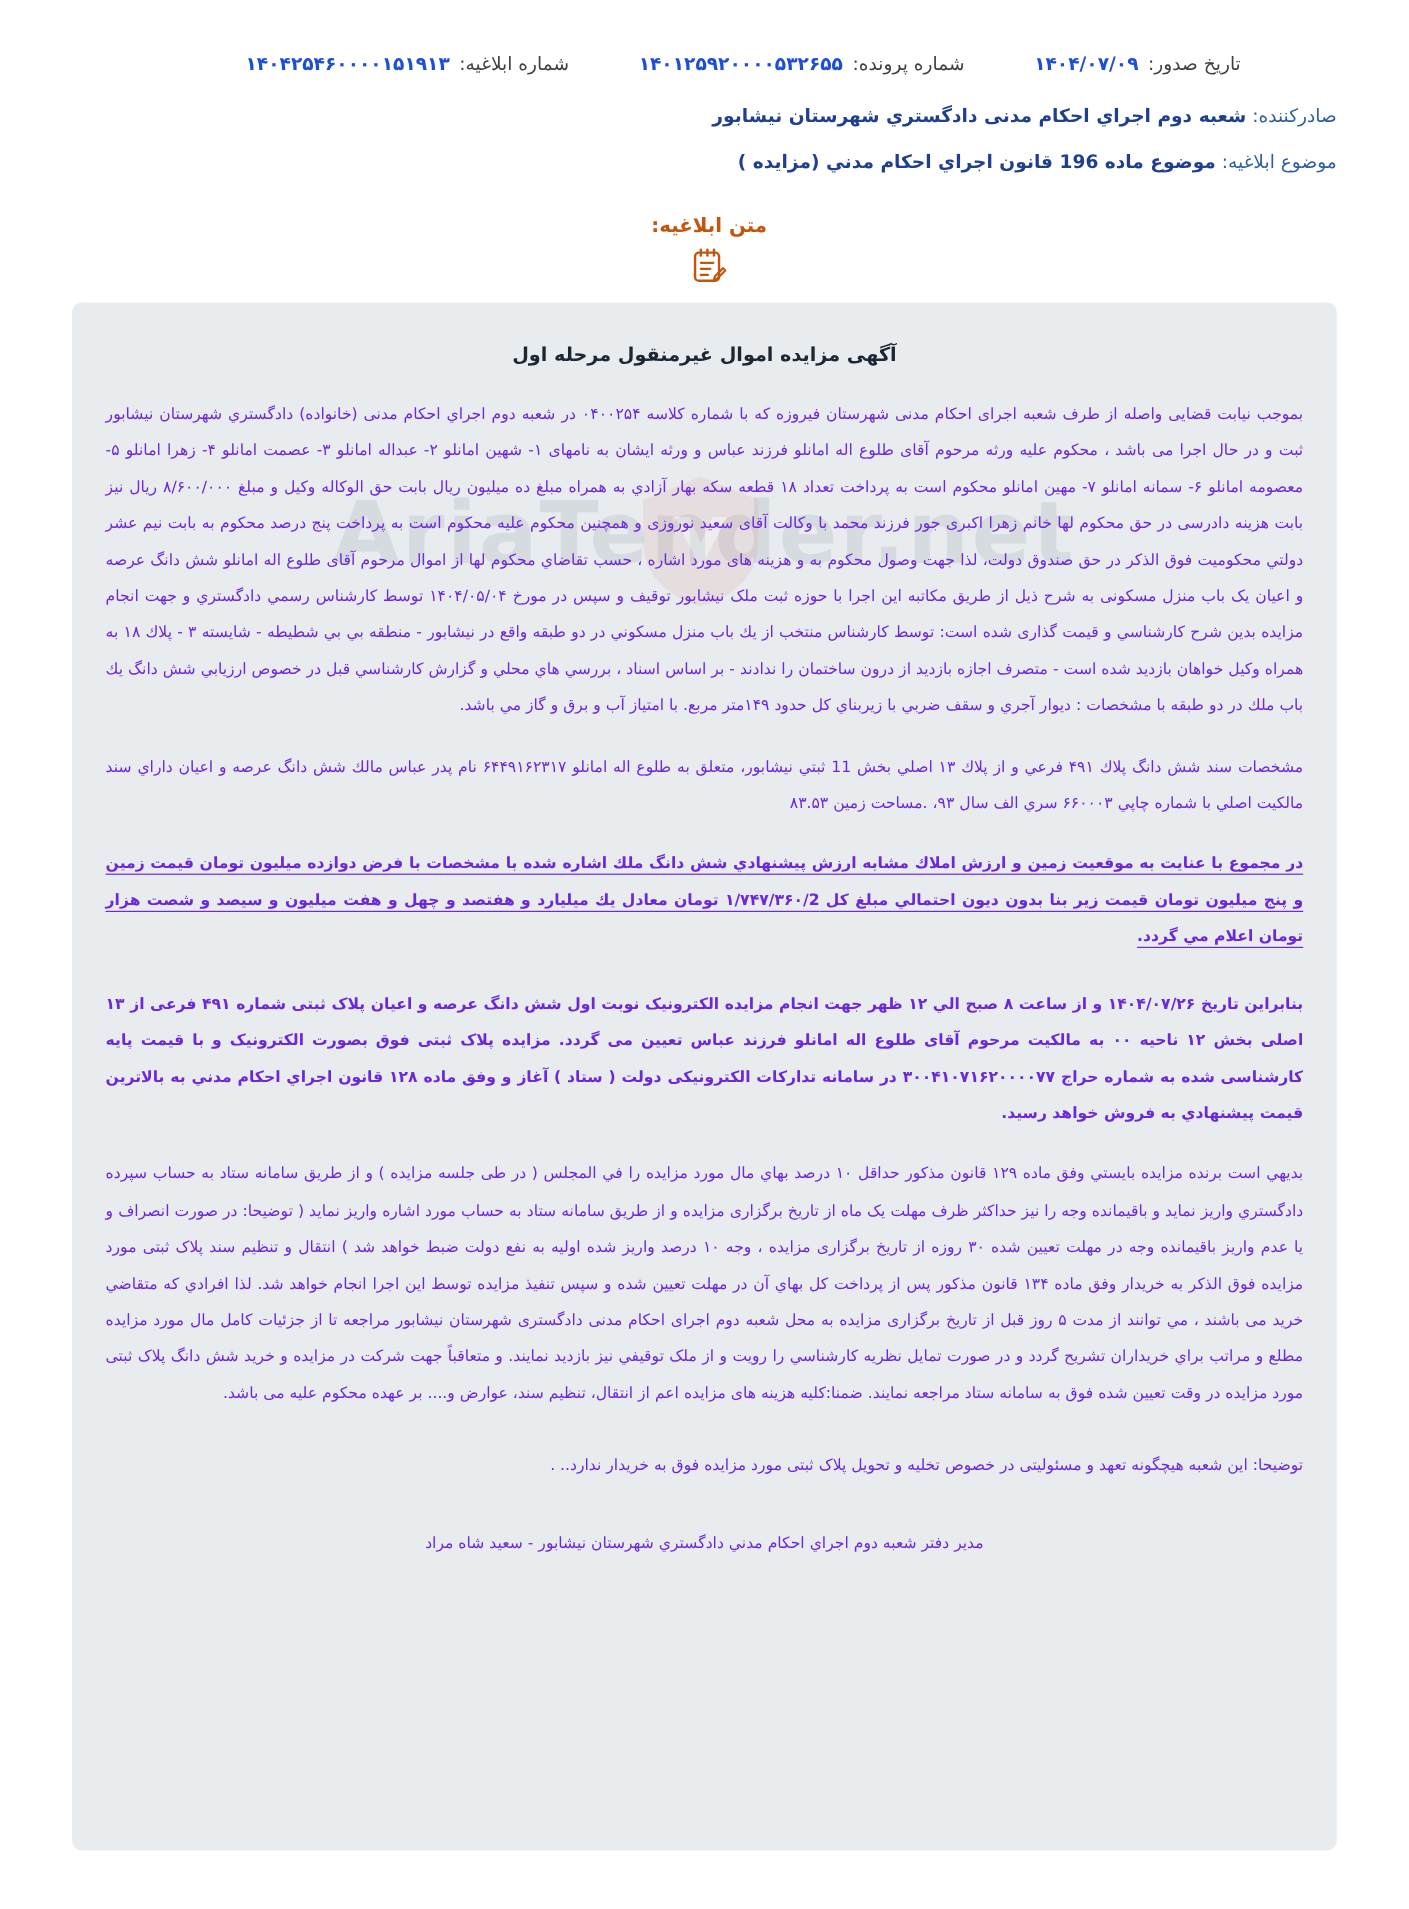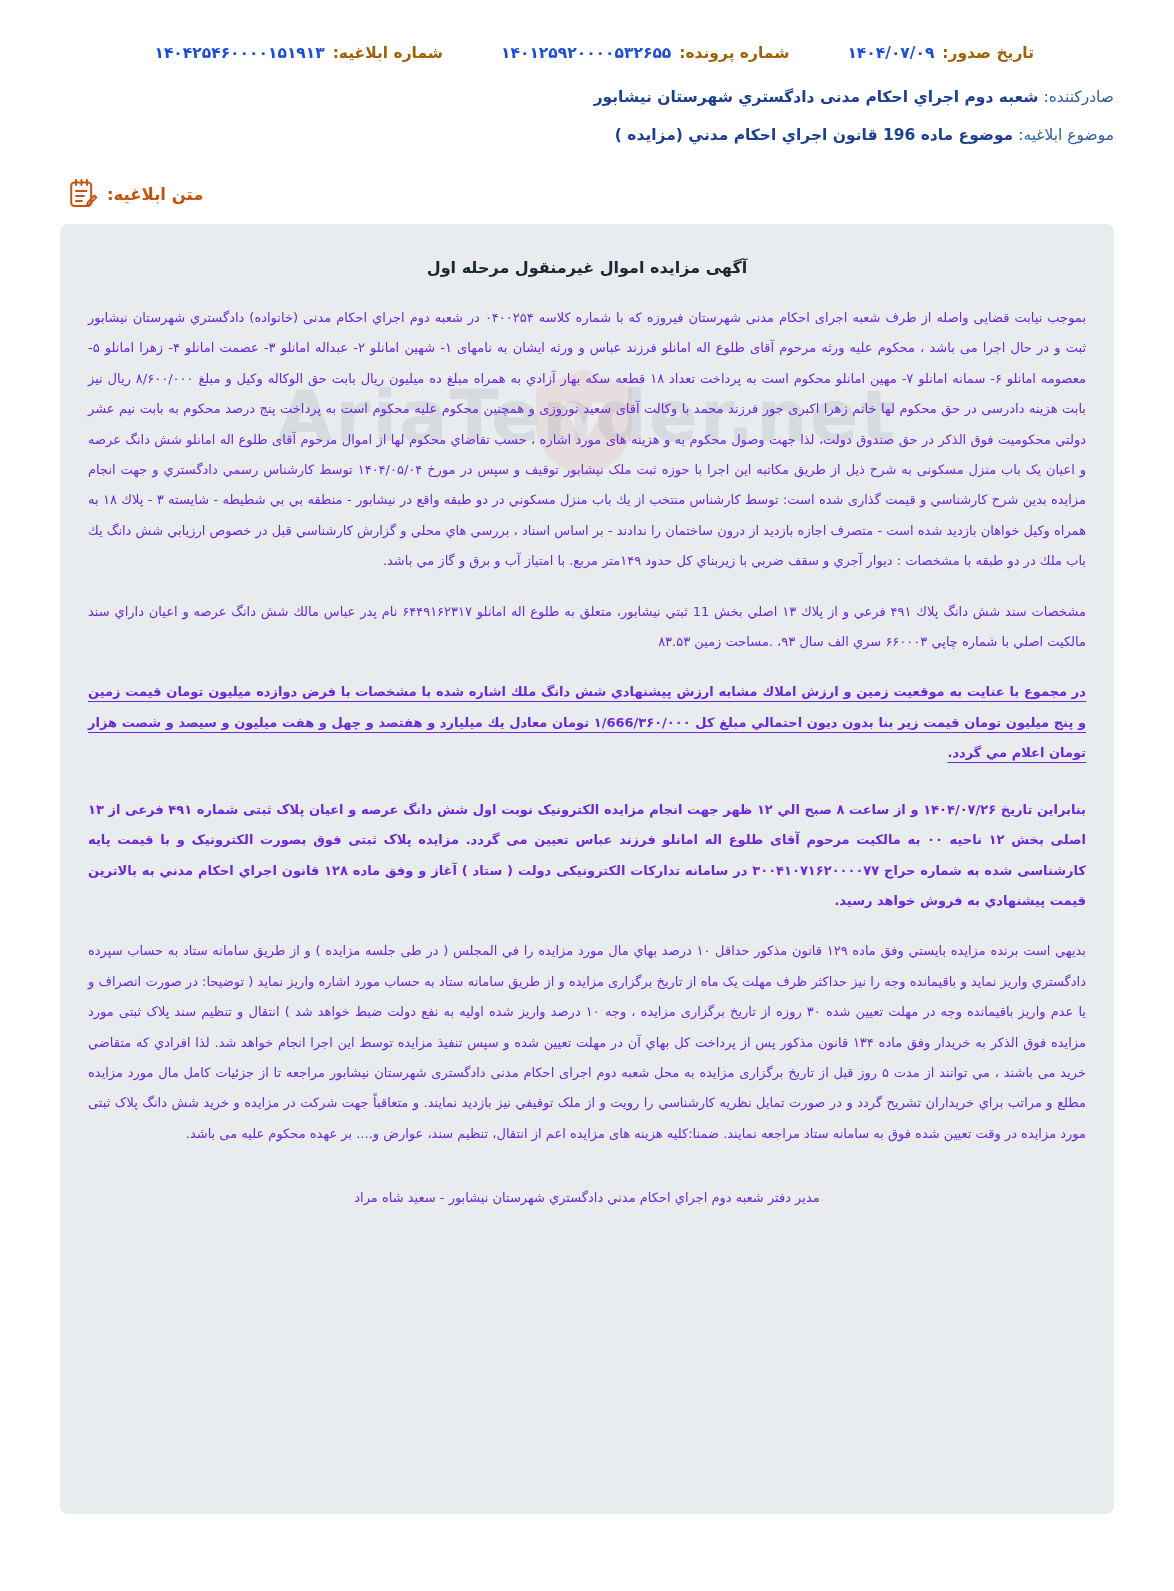--- a/index.html
+++ b/index.html
@@ -35,22 +35,22 @@
     padding-left: 10px;
     margin-bottom: 26px;
   }
   .meta-item {
     font-size: 15.5px;
     color: #2e5f9e;
     white-space: nowrap;
     letter-spacing: 0px;
   }
   .meta-item .meta-label {
-    color: #a16207;
-    font-weight: 700;
+    color: #404040;
+    font-weight: 400;
   }
   .meta-item .meta-value {
     color: #1d4ed8;
     font-weight: 700;
     margin-right: 3px;
   }
   .meta-item.date-item { margin-right: 80px; }
 
   
   .info-line {
@@ -59,21 +59,21 @@
     text-align: right;
     margin-bottom: 20px;
     padding-left: 10px;
   }
   .info-line .info-label { font-weight: 400; }
   .info-line .info-value { font-weight: 700; color: #1f3f8f; }
 
   
   .section-head {
     display: flex;
-    flex-direction: row;
+    flex-direction: column;
     justify-content: flex-end;
     align-items: center;
     gap: 9px;
     margin-top: 34px;
     margin-bottom: 14px;
     padding-left: 8px;
   }
   .section-head .sec-label {
     font-size: 16.5px;
     font-weight: 700;
@@ -205,19 +205,20 @@
     <div class="watermark">AriaTender.net</div>
     <svg class="watermark-mark" viewBox="0 0 100 100" xmlns="http://www.w3.org/2000/svg">
       <path d="M50 6 L90 22 V52 C90 74 72 90 50 96 C28 90 10 74 10 52 V22 Z" fill="#d98a8a" opacity="0.55"></path>
       <path d="M32 34 L50 70 L68 34 L58 34 L50 52 L42 34 Z" fill="#ffffff" opacity="0.8"></path>
     </svg>
 
     <div class="doc-title">آگهی مزایده اموال غیرمنقول مرحله اول</div>
 
     <p class="para">بموجب نیابت قضایی واصله از طرف شعبه اجرای احکام مدنی شهرستان فیروزه که با شماره کلاسه ۰۴۰۰۲۵۴ در شعبه دوم اجراي احکام مدنی (خانواده) دادگستري شهرستان نیشابور ثبت و در حال اجرا می باشد ، محکوم علیه ورثه مرحوم آقای طلوع اله امانلو فرزند عباس و ورثه ایشان به نامهای ۱- شهین امانلو ۲- عبداله امانلو ۳- عصمت امانلو ۴- زهرا امانلو ۵- معصومه امانلو ۶- سمانه امانلو ۷- مهین امانلو محکوم است به پرداخت تعداد ۱۸ قطعه سکه بهار آزادي به همراه مبلغ ده میلیون ریال بابت حق الوکاله وکیل و مبلغ ۸/۶۰۰/۰۰۰ ریال نیز بابت هزینه دادرسی در حق محکوم لها خانم زهرا اکبری جور فرزند محمد با وکالت آقای سعید نوروزی و همچنین محکوم علیه محکوم است به پرداخت پنج درصد محکوم به بابت نیم عشر دولتي محکومیت فوق الذکر در حق صندوق دولت، لذا جهت وصول محکوم به و هزینه های مورد اشاره ، حسب تقاضاي محکوم لها از اموال مرحوم آقای طلوع اله امانلو شش دانگ عرصه و اعیان یک باب منزل مسکونی به شرح ذیل از طریق مکاتبه این اجرا با حوزه ثبت ملک نیشابور توقیف و سپس در مورخ ۱۴۰۴/۰۵/۰۴ توسط کارشناس رسمي دادگستري و جهت انجام مزایده بدین شرح کارشناسي و قیمت گذاری شده است: توسط کارشناس منتخب از يك باب منزل مسکوني در دو طبقه واقع در نیشابور - منطقه بي بي شطیطه - شایسته ۳ - پلاك ۱۸ به همراه وکیل خواهان بازدید شده است - متصرف اجازه بازدید از درون ساختمان را ندادند - بر اساس اسناد ، بررسي هاي محلي و گزارش کارشناسي قبل در خصوص ارزیابي شش دانگ يك باب ملك در  دو طبقه با مشخصات : دیوار آجري و سقف ضربي با زیربناي کل حدود ۱۴۹متر مربع. با  امتیاز آب و برق و گاز مي باشد.</p>
     <p class="para">مشخصات سند شش دانگ پلاك ۴۹۱ فرعي و از پلاك ۱۳ اصلي بخش 11 ثبتي نیشابور، متعلق به طلوع اله امانلو ۶۴۴۹۱۶۲۳۱۷ نام پدر عباس مالك شش دانگ عرصه و اعیان داراي سند مالکیت اصلي با شماره چاپي ۶۶۰۰۰۳ سري الف سال ۹۳، .مساحت زمین ۸۳.۵۳</p>
-    <p class="para bold-underline">در مجموع با عنایت به موقعیت زمین و ارزش املاك مشابه ارزش پیشنهادي شش دانگ ملك اشاره شده با مشخصات با فرض دوازده میلیون تومان قیمت زمین و پنج میلیون تومان قیمت زیر بنا بدون دیون احتمالي مبلغ کل ۱/666/۳۶۰/۰۰۰ تومان معادل يك میلیارد و هفتصد و چهل و هفت میلیون و سیصد و شصت هزار تومان اعلام مي گردد.</p>
+    <p class="para bold-underline">در مجموع با عنایت به موقعیت زمین و ارزش املاك مشابه ارزش پیشنهادي شش دانگ ملك اشاره شده با مشخصات با فرض دوازده میلیون تومان قیمت زمین و پنج میلیون تومان قیمت زیر بنا بدون دیون احتمالي مبلغ کل ۱/۷۴۷/۳۶۰/2 تومان معادل يك میلیارد و هفتصد و چهل و هفت میلیون و سیصد و شصت هزار تومان اعلام مي گردد.</p>
     <p class="para bold">بنابراین تاریخ ۱۴۰۴/۰۷/۲۶ و از ساعت ۸ صبح الي ۱۲ ظهر جهت انجام مزایده الکترونیک نوبت اول شش دانگ عرصه و اعیان پلاک ثبتی شماره ۴۹۱ فرعی از ۱۳ اصلی بخش ۱۲ ناحیه ۰۰ به مالکیت مرحوم آقای طلوع اله امانلو فرزند عباس تعیین می گردد. مزایده پلاک ثبتی فوق بصورت الکترونیک و با قیمت پایه کارشناسی شده به شماره حراج ۳۰۰۴۱۰۷۱۶۲۰۰۰۰۷۷ در سامانه تدارکات الکترونیکی دولت ( ستاد ) آغاز و وفق ماده ۱۲۸ قانون اجراي احکام مدني به بالاترین قیمت پیشنهادي به فروش خواهد رسید.</p>
     <p class="para">بدیهي است برنده مزایده بایستي وفق ماده ۱۲۹ قانون مذکور حداقل ۱۰ درصد بهاي مال مورد مزایده را في المجلس ( در طی جلسه مزایده ) و از طریق سامانه ستاد به حساب سپرده دادگستري واریز نماید و باقیمانده وجه را نیز حداکثر ظرف مهلت یک ماه از تاریخ برگزاری مزایده و از طریق سامانه ستاد به حساب مورد اشاره واریز نماید ( توضیحا: در صورت انصراف و یا عدم واریز باقیمانده وجه در مهلت تعیین شده ۳۰ روزه از تاریخ برگزاری مزایده ، وجه ۱۰ درصد واریز شده اولیه به نفع دولت ضبط خواهد شد ) انتقال و تنظیم سند پلاک ثبتی مورد مزایده فوق الذکر به خریدار وفق ماده ۱۳۴ قانون مذکور پس از پرداخت کل بهاي آن در مهلت تعیین شده و سپس تنفیذ مزایده توسط این اجرا انجام خواهد شد. لذا افرادي که متقاضي خرید می باشند ، مي توانند از مدت ۵ روز قبل از تاریخ برگزاری مزایده به محل شعبه دوم اجرای احکام مدنی دادگستری شهرستان نیشابور مراجعه تا از جزئیات کامل مال مورد مزایده مطلع و مراتب براي خریداران تشریح گردد و در صورت تمایل نظریه کارشناسي را رویت و از ملک توقیفي نیز بازدید نمایند. و متعاقباً جهت شرکت در مزایده و خرید شش دانگ پلاک ثبتی مورد مزایده در وقت تعیین شده فوق به سامانه ستاد مراجعه نمایند. ضمنا:کلیه هزینه های مزایده اعم از انتقال، تنظیم سند، عوارض و.... بر عهده محکوم علیه می باشد.</p>
+    <p class="para explain">توضیحا: این شعبه هیچگونه تعهد و مسئولیتی در خصوص تخلیه و تحویل پلاک ثبتی مورد مزایده فوق به خریدار ندارد.. .</p>
     <p class="para signature">مدیر دفتر شعبه دوم اجراي احکام مدني دادگستري شهرستان نیشابور - سعید شاه مراد</p>
 
   </div>
 </div>
 
 </body></html>

